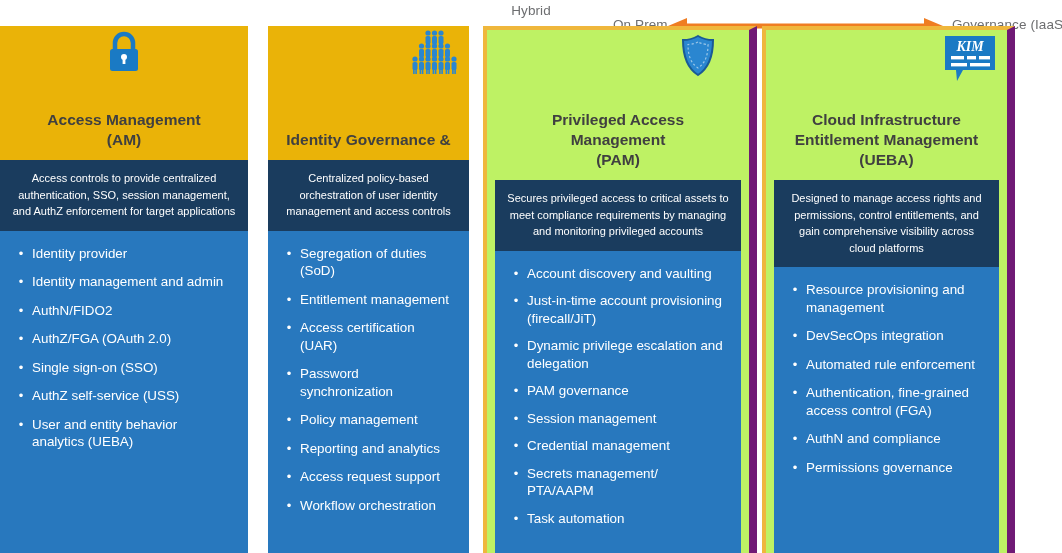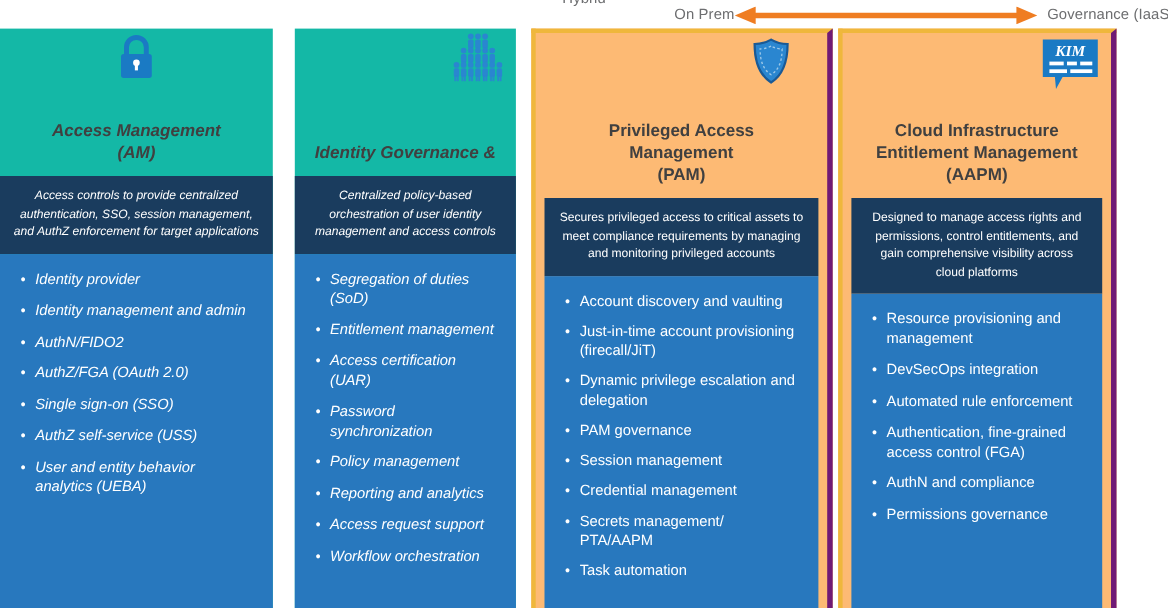--- a/index.html
+++ b/index.html
@@ -11,21 +11,21 @@
     width: 1062px;
     height: 553px;
     overflow: hidden;
     font-family: "Liberation Sans", sans-serif;
     position: relative;
   }
 
   
   #spectrum {
     position: absolute;
-    left: 0; top: 0;
+    left: 0; top: 12px;
     width: 1062px;
     height: 26px;
   }
   .spectrum-label {
     position: absolute;
     font-size: 13.5px;
     color: #6d6e70;
     font-family: "Liberation Sans", sans-serif;
     white-space: nowrap;
     letter-spacing: .1px;
@@ -58,25 +58,25 @@
     height: 527px;
     display: flex;
     align-items: stretch;
   }
   .col {
     position: relative;
     box-sizing: border-box;
     display: flex;
     flex-direction: column;
   }
-  .col.plain { background: #14b8a6; font-style: italic; }
+  .col.plain { background: #eab308; }
   .col.highlight {
-    background: #fdba74;
+    background: #bef264;
     border-left: 4px solid #efb73c;
-    border-right: 5px solid #701a75;
+    border-right: 8px solid #701a75;
     border-top: 4px solid #efb73c;
   }
 
   .col-am   { width: 248px; margin-right: 20px; }
   .col-iga  { width: 201px; margin-right: 14px; }
   .col-pam  { width: 274px; margin-right: 5px; }
   .col-ciem { width: 253px; }
 
   
   .icon-row {
@@ -436,21 +436,21 @@
           <rect x="36" y="22" width="11" height="3.4" fill="#ffffff"></rect>
           <rect x="8" y="29" width="16" height="3.4" fill="#ffffff"></rect>
           <rect x="27" y="29" width="20" height="3.4" fill="#ffffff"></rect>
         </svg>
       </span>
     </div>
     <div class="title-block tall">
       <div class="col-title">
         <span>Cloud Infrastructure</span><br>
         <span>Entitlement Management</span><br>
-        <span>(AAPM)</span>
+        <span>(UEBA)</span>
       </div>
     </div>
     <div class="desc inset">Designed to manage access rights and permissions, control entitlements, and gain comprehensive visibility across cloud platforms</div>
     <div class="bullets b-ciem inset">
       <div class="bullet">
           <span class="dot">•</span>
           <span class="btext">Resource provisioning and management</span>
         </div>
       <div class="bullet">
           <span class="dot">•</span>

